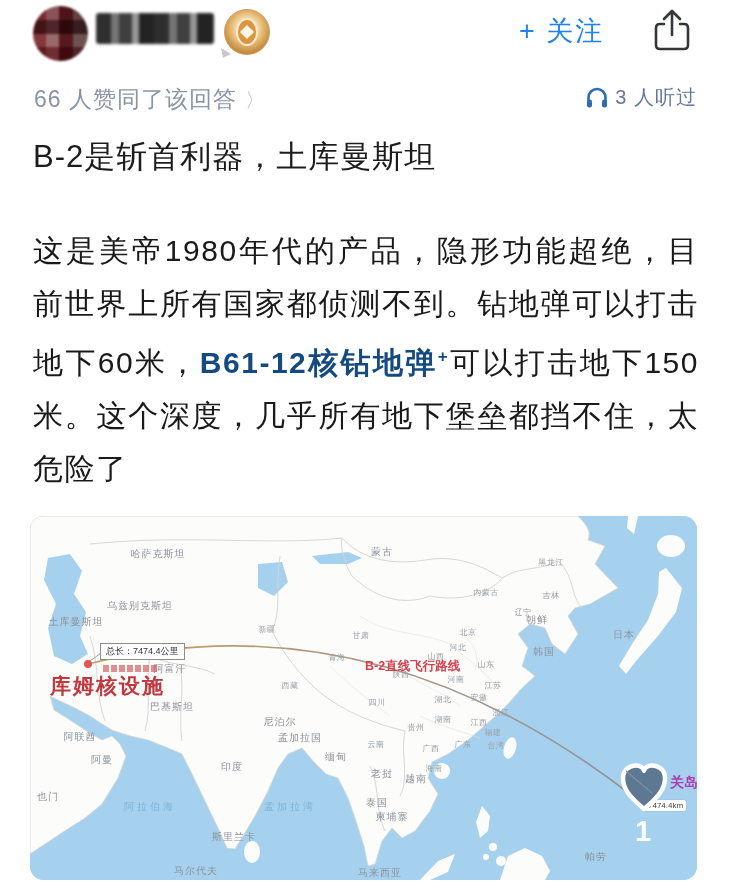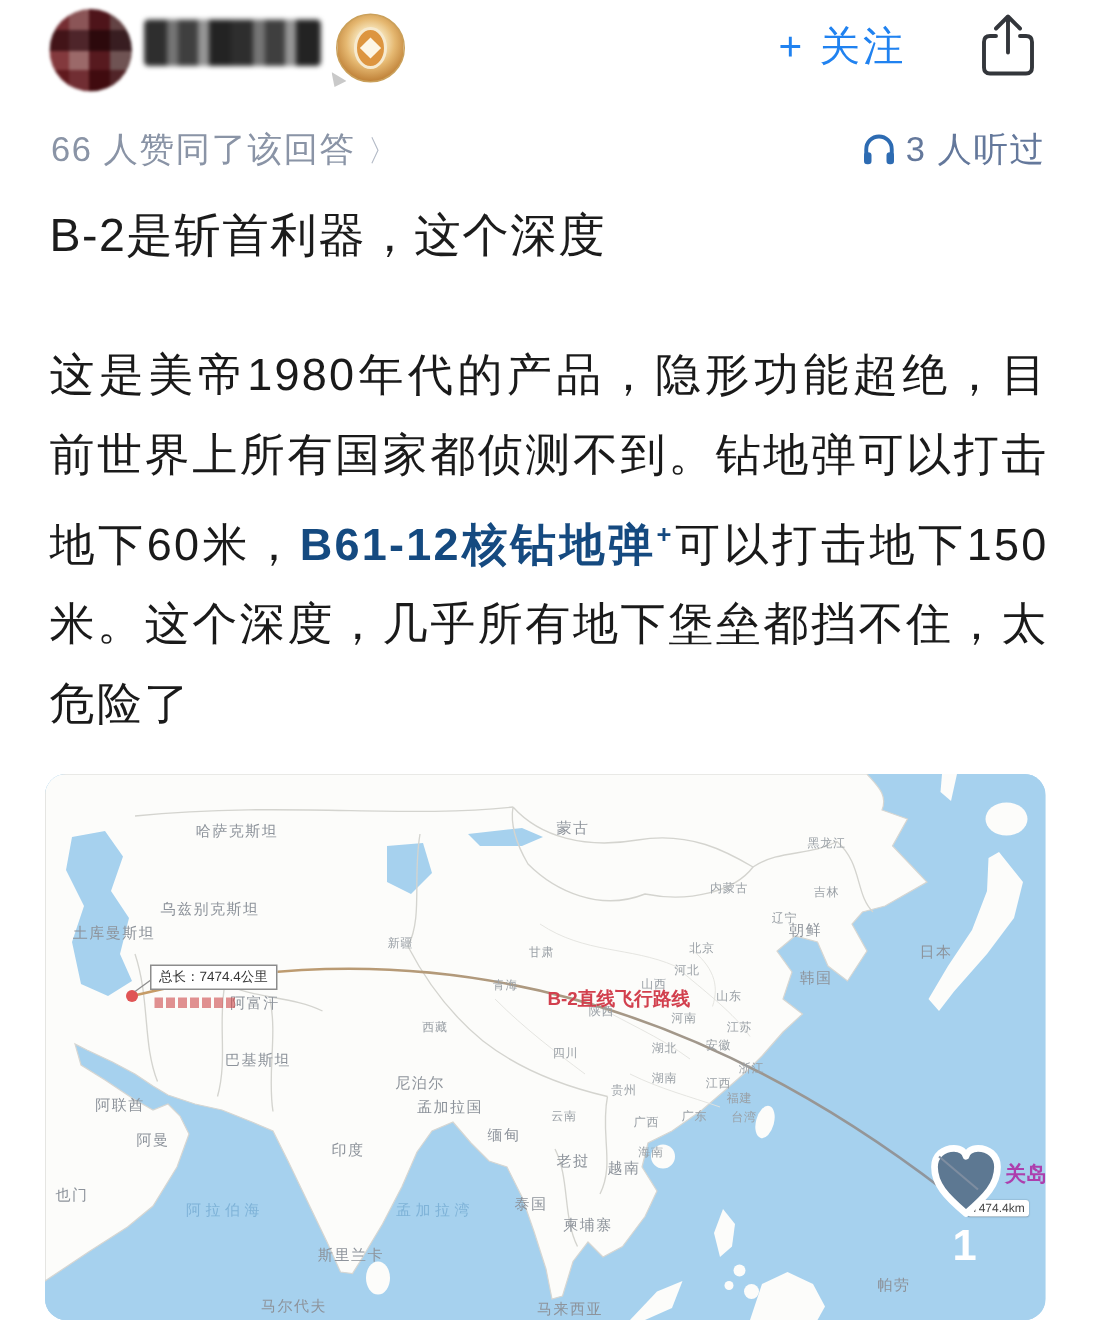--- a/index.html
+++ b/index.html
@@ -26,21 +26,21 @@
     background:#fdf6e6; }
   .badge .tail { position:absolute; left:-4px; bottom:-4px; width:10px; height:10px; background:#c9c9c9;
     clip-path:polygon(0 0,100% 60%,20% 100%); }
   .follow-btn { position:absolute; left:519px; top:13px; font-size:27px; color:#2082f0; letter-spacing:2px;
     background:none; border:none; cursor:pointer; font-family:inherit; }
   .share-btn { position:absolute; left:650px; top:7px; width:44px; height:46px; background:none; border:none; cursor:pointer; }
 
   
   .meta-left { position:absolute; left:34px; top:84px; font-size:23px; color:#8a94a6; letter-spacing:1px; cursor:pointer; }
   .meta-left .chev { color:#b3bac6; font-size:20px; margin-left:8px; }
-  .meta-right { position:absolute; right:32px; top:84px; font-size:23px; color:#64789b; letter-spacing:1px;
+  .meta-right { position:absolute; right:32px; top:84px; font-size:20px; color:#64789b; letter-spacing:1px;
     display:flex; align-items:center; gap:6px; cursor:pointer; }
 
   
   .answer-title { position:absolute; left:33px; top:136px; width:664px; font-size:31px; color:#1c1c1c; letter-spacing:1px; }
   .answer-para { position:absolute; left:33px; top:224px; width:666px; font-size:30px; line-height:53px;
     color:#1a1a1a; letter-spacing:1.5px; text-align:justify; }
   .entity-link { color:#154a80; font-weight:bold; text-decoration:none; cursor:pointer; }
   .entity-sup { color:#154a80; font-weight:bold; font-size:17px; vertical-align:super; }
 
   
@@ -92,21 +92,21 @@
   </div>
   <div class="meta-right">
     <svg width="24" height="24" viewBox="0 0 24 24">
       <path d="M3.5 15 V11.5 A8.5 8.5 0 0 1 20.5 11.5 V15" fill="none" stroke="#2d6bb2" stroke-width="2.6" stroke-linecap="round"></path>
       <rect x="2" y="13.5" width="5" height="8" rx="2.2" fill="#2d6bb2"></rect>
       <rect x="17" y="13.5" width="5" height="8" rx="2.2" fill="#2d6bb2"></rect>
     </svg>
     <span>3 人听过</span>
   </div>
 
-  <div class="answer-title">B-2是斩首利器，这个深度</div>
+  <div class="answer-title">B-2是斩首利器，土库曼斯坦</div>
   <div class="answer-para"><span>这是美帝1980年代的产品，隐形功能超绝，目前世界上所有国家都侦测不到。钻地弹可以打击地下60米，</span><a class="entity-link">B61-12核钻地弹</a><span class="entity-sup">+</span><span>可以打击地下150米。这个深度，几乎所有地下堡垒都挡不住，太危险了</span></div>
 
   <div class="map">
     <svg class="base" width="667" height="364" viewBox="0 0 667 364">
       <defs>
         <linearGradient id="routeGrad" gradientUnits="userSpaceOnUse" x1="58" y1="148" x2="600" y2="278">
           <stop offset="0" stop-color="#c79c66"></stop>
           <stop offset="1" stop-color="#8e959e"></stop>
         </linearGradient>
       </defs>
@@ -166,21 +166,21 @@
           <span class="mlabel country" style="left: 128px; top: 38px;">哈萨克斯坦</span>
           <span class="mlabel country" style="left: 352px; top: 36px;">蒙古</span>
           <span class="mlabel country" style="left: 110px; top: 90px;">乌兹别克斯坦</span>
           <span class="mlabel country" style="left: 46px; top: 106px;">土库曼斯坦</span>
           <span class="mlabel country" style="left: 140px; top: 153px;">阿富汗</span>
           <span class="mlabel country" style="left: 142px; top: 191px;">巴基斯坦</span>
           <span class="mlabel country" style="left: 250px; top: 206px;">尼泊尔</span>
           <span class="mlabel country" style="left: 270px; top: 222px;">孟加拉国</span>
           <span class="mlabel country" style="left: 306px; top: 241px;">缅甸</span>
           <span class="mlabel country" style="left: 352px; top: 258px;">老挝</span>
-          <span class="mlabel country" style="left: 324px; top: 287px;">泰国</span>
+          <span class="mlabel country" style="left: 347px; top: 287px;">泰国</span>
           <span class="mlabel country" style="left: 386px; top: 263px;">越南</span>
           <span class="mlabel country" style="left: 362px; top: 301px;">柬埔寨</span>
           <span class="mlabel country" style="left: 202px; top: 251px;">印度</span>
           <span class="mlabel country" style="left: 50px; top: 221px;">阿联酋</span>
           <span class="mlabel country" style="left: 72px; top: 244px;">阿曼</span>
           <span class="mlabel country" style="left: 18px; top: 281px;">也门</span>
           <span class="mlabel country" style="left: 204px; top: 321px;">斯里兰卡</span>
           <span class="mlabel country" style="left: 166px; top: 355px;">马尔代夫</span>
           <span class="mlabel country" style="left: 350px; top: 357px;">马来西亚</span>
           <span class="mlabel country" style="left: 566px; top: 341px;">帕劳</span>
@@ -213,20 +213,21 @@
           <span class="mlabel province" style="left: 471px; top: 196px;">浙江</span>
           <span class="mlabel province" style="left: 449px; top: 206px;">江西</span>
           <span class="mlabel province" style="left: 463px; top: 216px;">福建</span>
           <span class="mlabel province" style="left: 466px; top: 229px;">台湾</span>
           <span class="mlabel province" style="left: 404px; top: 252px;">海南</span>
           <span class="mlabel sea" style="left: 120px; top: 291px;">阿拉伯海</span>
           <span class="mlabel sea" style="left: 260px; top: 291px;">孟加拉湾</span>
         </div>
       <div class="tooltip">总长：7474.4公里</div>
       <div class="red-smudge"></div>
+      <div class="start-label">库姆核设施</div>
       <div class="route-label">B-2直线飞行路线</div>
       <div class="dest-label">关岛</div>
       <div class="dist-chip">7474.4km</div>
       <div class="page-num">1</div>
       <div class="heart-wrap">
         <svg width="52" height="50" viewBox="0 0 52 50">
           <path d="M26,46 C12.5,34.5 5,26.5 5,15 C5,7 11.2,2.5 18,2.5 C22.6,2.5 25.4,5.2 26,7.8 C26.6,5.2 29.4,2.5 34,2.5 C40.8,2.5 47,7 47,15 C47,26.5 39.5,34.5 26,46 Z" fill="#5d7892" stroke="#ffffff" stroke-width="4.5" stroke-linejoin="round"></path>
           <line x1="8" y1="8" x2="34" y2="30" stroke="#7e8da0" stroke-width="1.4"></line>
         </svg>
       </div>

